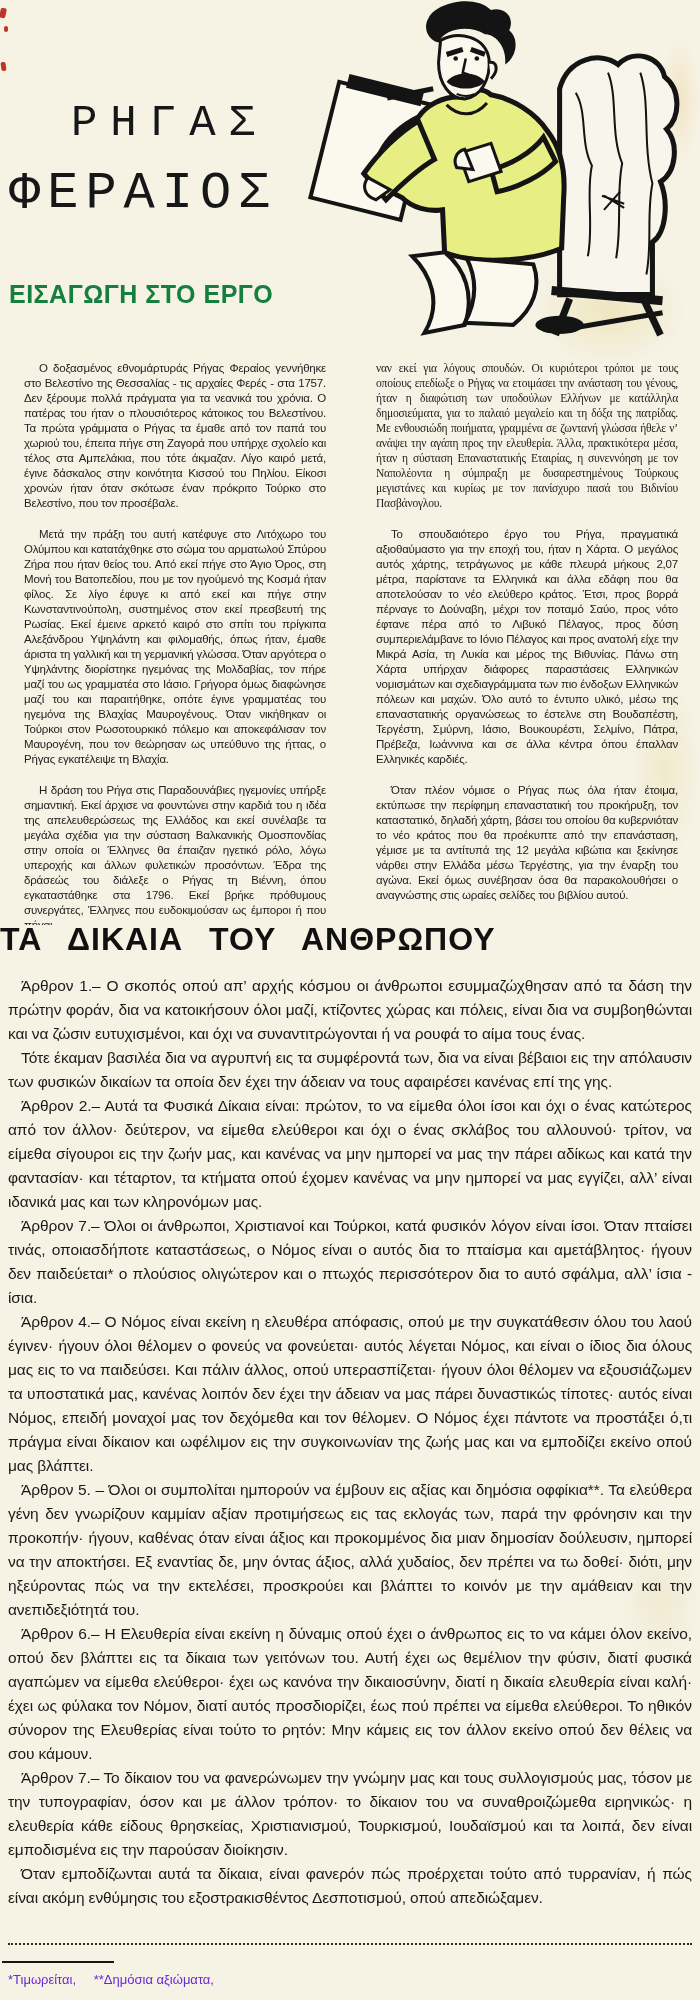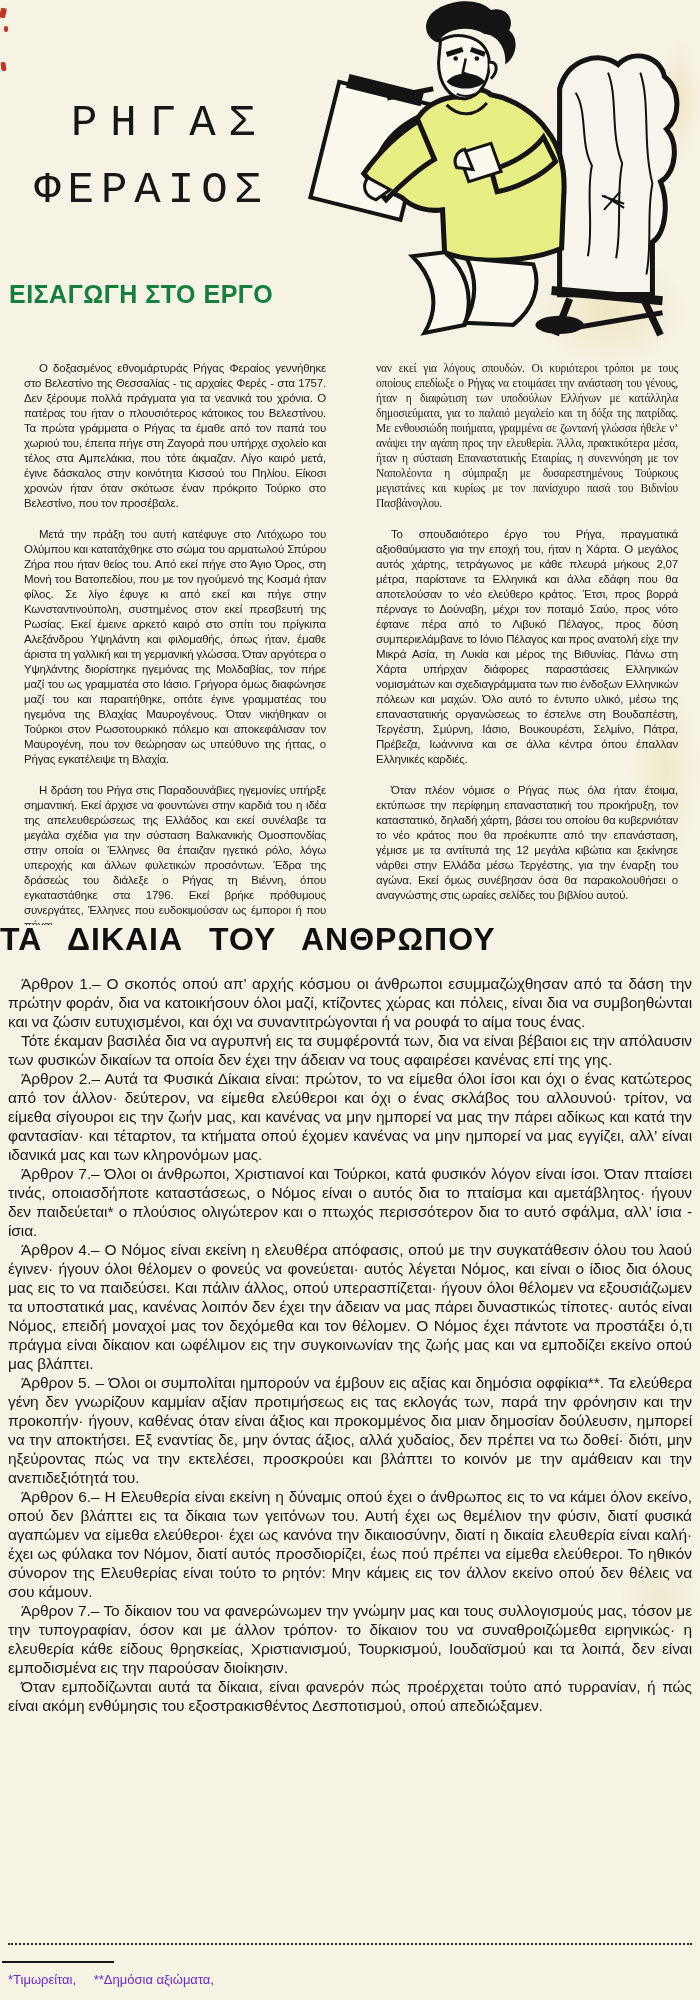--- a/index.html
+++ b/index.html
@@ -7,21 +7,21 @@
   #page{
     position:relative;width:700px;height:2000px;margin:0 auto;
     background:#f6f2e4;overflow:hidden;color:#1b1b1b;
   }
   
   .masthead-title{
     position:absolute;left:2px;top:74px;width:266px;text-align:right;
     font-family:Liberation Mono, monospace;color:#171717;margin-top:27px;
   }
   .masthead-line1{font-size:44px;line-height:1;letter-spacing:13px;margin-left:13px;}
-  .masthead-line2{font-size:44px;line-height:1;letter-spacing:7px;margin-left:7px;margin-top:23px;}
+  .masthead-line2{font-size:52px;line-height:1;letter-spacing:7px;margin-left:7px;margin-top:23px;}
   .intro-heading{
     position:absolute;left:9px;top:280px;
     font-size:25px;font-weight:bold;letter-spacing:0.5px;color:#15803d;
   }
   
   .illustration{position:absolute;left:302px;top:0;width:380px;height:338px;}
   
   .intro-columns{
     position:absolute;left:8px;top:345px;width:686px;height:580px;
     display:flex;gap:18px;overflow:hidden;
@@ -32,21 +32,21 @@
   .p-indent{text-indent:15px;}
   .p-noindent{text-indent:0;font-family:Liberation Serif, serif;}
   .gap-top{margin-top:10px !important;}
   
   .main-heading{
     position:absolute;left:0;top:921px;width:700px;text-align:left;
     font-size:32px;font-weight:bold;letter-spacing:1px;word-spacing:0.5em;color:#111;
   }
   .articles{
     position:absolute;left:8px;top:974px;width:684px;height:948px;
-    font-size:15.5px;line-height:19px;text-align:justify;
+    font-size:15.5px;line-height:24px;text-align:justify;
     letter-spacing:-0.1px;color:#1a1a1a;overflow:hidden;
   }
   .articles p{margin:0;text-indent:13px;}
   
   .dotted-rule{position:absolute;left:8px;top:1943px;width:684px;border-top:2px dotted #2a2a2a;height:0;}
   .footnote-rule{position:absolute;left:2px;top:1961px;width:112px;border-top:2px solid #161616;height:0;}
   .footnote{position:absolute;left:8px;top:1972px;font-size:13px;color:#6d28d9;}
   .footnote span{margin-right:14px;}
   
   .speck{position:absolute;background:#c03527;border-radius:2px;}

